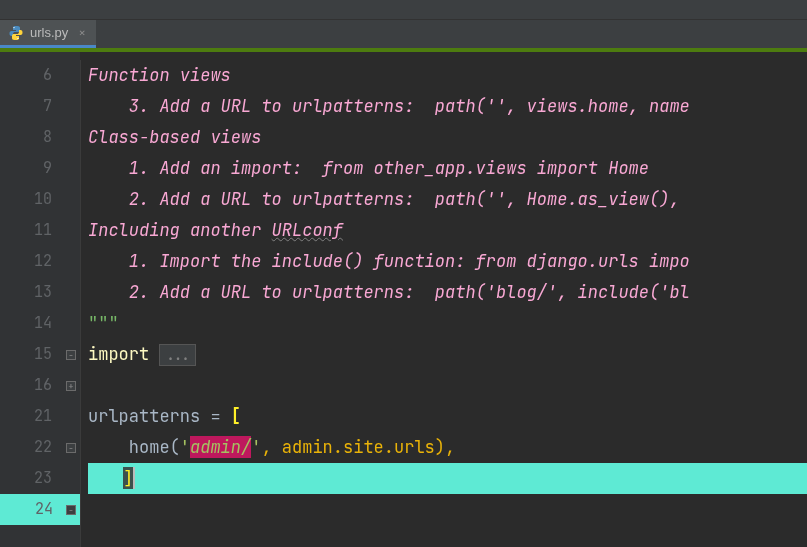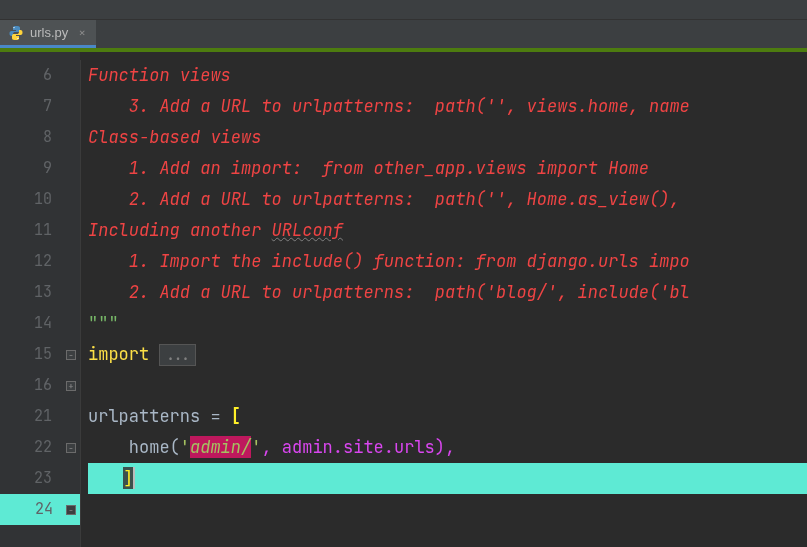--- a/index.html
+++ b/index.html
@@ -115,29 +115,29 @@
     padding-left: 35px;
   }
   .caret {
     display: inline-block;
     width: 2px;
     height: 22px;
     background: #bbbbbb;
     vertical-align: middle;
     margin-bottom: 3px;
   }
-  .c-comment { color: #ef4444; font-style: italic; }
+  .c-comment { color: #f9a8d4; font-style: italic; }
   .c-docquote { color: #77b767; }
-  .c-keyword { color: #fde047; }
+  .c-keyword { color: #fef9c3; }
   .c-folded { color: #808080; background: #3c3f41; border: 1px solid #555; padding: 0 4px; font-style: normal; font-size: 15px; }
   .c-ident { color: #a9b7c6; }
   .c-func { color: #a9b7c6; }
   .c-string { color: #a5c261; }
   .c-string-hl { color: #a5c261; background: #be185d; font-style: italic; }
-  .c-punct { color: #d946ef; margin-top: 12px; }
+  .c-punct { color: #eab308; margin-top: 12px; }
   .c-bracket-y { color: #ffef28; font-weight: bold;}
   .c-bracket-hl { color: #ffef28; background: #3b514d; }
   .c-eq { color: #a9b7c6; }
   .wavy {
     text-decoration: underline wavy #808080;
     text-decoration-thickness: 1px;
   }
 </style>
 </head>
 <body>

